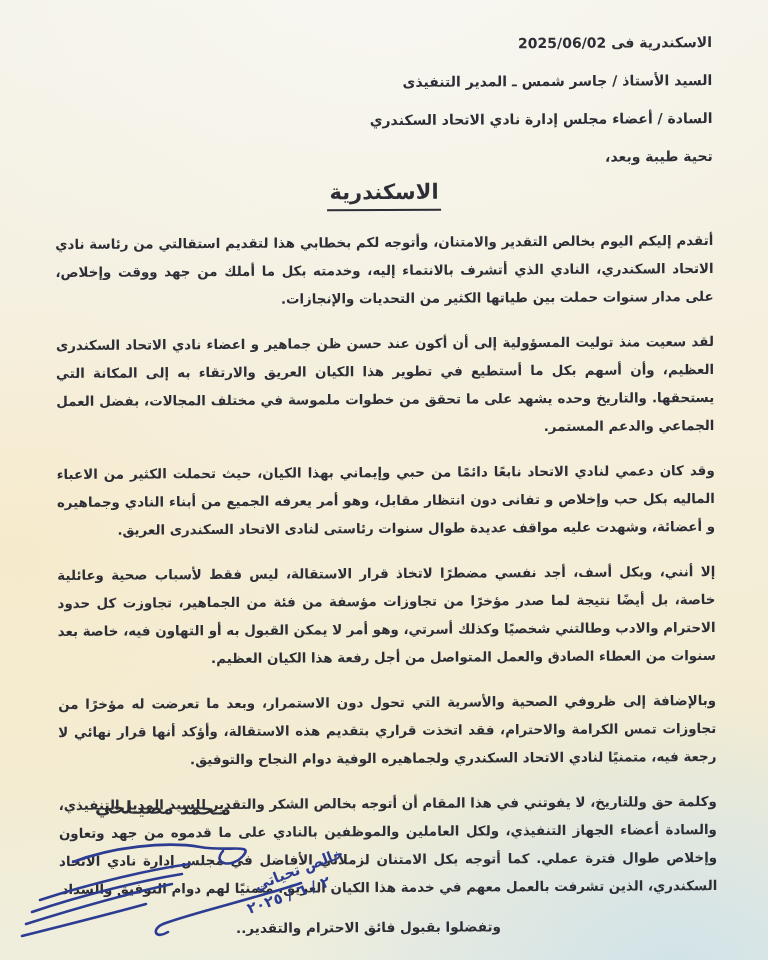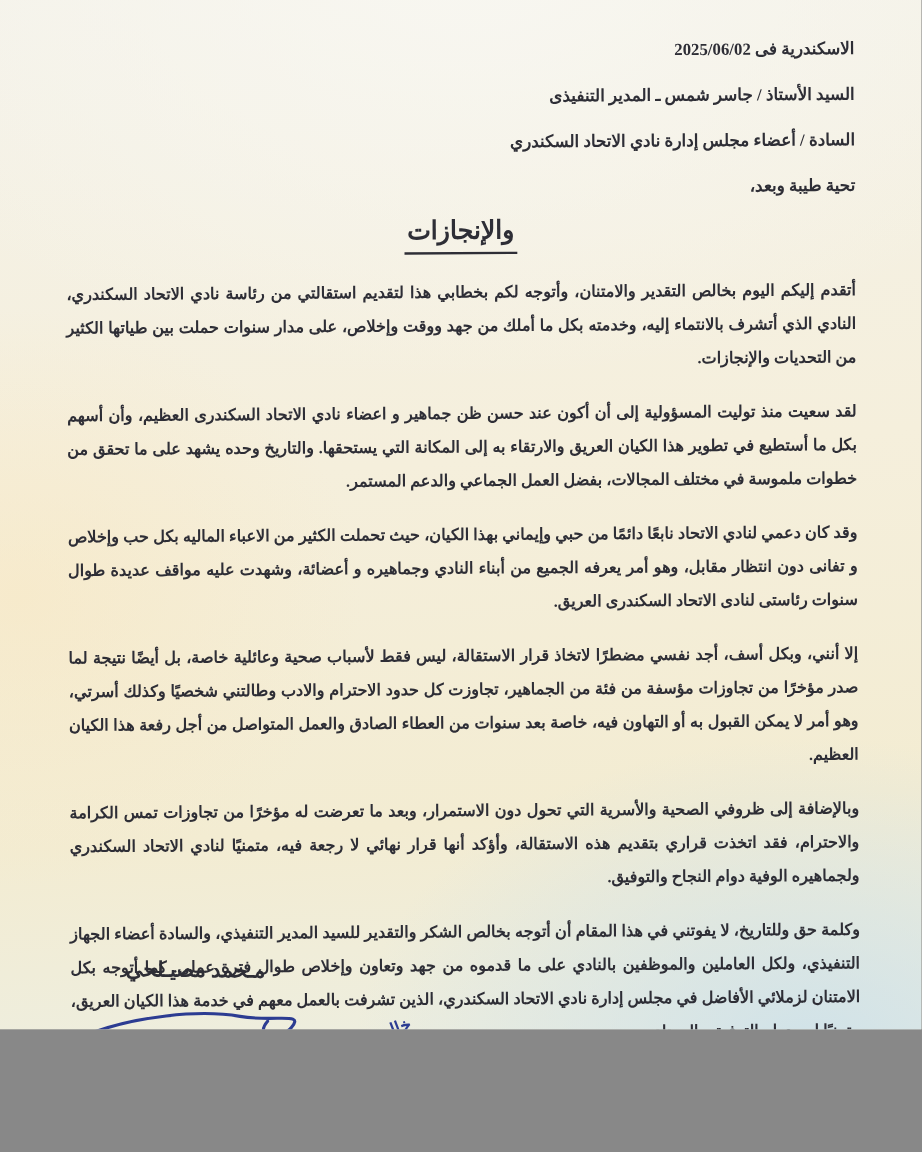--- a/index.html
+++ b/index.html
@@ -4,31 +4,30 @@
 <style>
   html, body {
     margin: 0;
     padding: 0;
     background: #888;
     font-family: "DejaVu Sans", sans-serif;
   }
   .page {
     position: relative;
     width: 768px;
-    height: 858px;
+    height: 960px;
     margin: 0 auto;
     overflow: hidden;
     direction: rtl;
     background:
       radial-gradient(90% 55% at 88% 102%, rgba(203,224,234,0.85) 0%, rgba(203,224,234,0) 55%),
       radial-gradient(60% 45% at 2% 58%, rgba(248,231,193,0.55) 0%, rgba(248,231,193,0) 62%),
       radial-gradient(120% 70% at 50% -5%, #f8f7f1 0%, rgba(248,247,241,0) 60%),
       linear-gradient(176deg, #f4f2e9 0%, #f5efdc 45%, #f3ecd2 78%, #edeee0 100%);
     color: #2e2e36;
-    font-family: Liberation Serif, serif;
   }
   .content {
     position: absolute;
     top: 30px;
     right: 56px;
     left: 54px;
     transform: rotate(-0.35deg);
     transform-origin: top right;
     font-weight: bold;
   }
@@ -107,21 +106,21 @@
 
     <div class="line">الاسكندرية فى 2025/06/02</div>
 
     <div class="line">السيد الأستاذ / جاسر شمس ـ المدير التنفيذى</div>
 
     <div class="line">السادة / أعضاء مجلس إدارة نادي الاتحاد السكندري</div>
 
     <div class="line greeting">تحية طيبة وبعد،</div>
 
     <div class="title">
-      <span>والإنجازات</span>
+      <span>الاسكندرية</span>
     </div>
 
     <div class="para">أتقدم إليكم اليوم بخالص التقدير والامتنان، وأتوجه لكم بخطابي هذا لتقديم استقالتي من رئاسة نادي الاتحاد السكندري، النادي الذي أتشرف بالانتماء إليه، وخدمته بكل ما أملك من جهد ووقت وإخلاص، على مدار سنوات حملت بين طياتها الكثير من التحديات والإنجازات.</div>
     <div class="para">لقد سعيت منذ توليت المسؤولية إلى أن أكون عند حسن ظن جماهير و اعضاء نادي الاتحاد السكندرى العظيم، وأن أسهم بكل ما أستطيع في تطوير هذا الكيان العريق والارتقاء به إلى المكانة التي يستحقها. والتاريخ وحده يشهد على ما تحقق من خطوات ملموسة في مختلف المجالات، بفضل العمل الجماعي والدعم المستمر.</div>
     <div class="para">وقد كان دعمي لنادي الاتحاد نابعًا دائمًا من حبي وإيماني بهذا الكيان، حيث تحملت الكثير من الاعباء الماليه بكل حب وإخلاص و تفانى دون انتظار مقابل، وهو أمر يعرفه الجميع من أبناء النادي وجماهيره و أعضائة، وشهدت عليه مواقف عديدة طوال سنوات رئاستى لنادى الاتحاد السكندرى العريق.</div>
     <div class="para">إلا أنني، وبكل أسف، أجد نفسي مضطرًا لاتخاذ قرار الاستقالة، ليس فقط لأسباب صحية وعائلية خاصة، بل أيضًا نتيجة لما صدر مؤخرًا من تجاوزات مؤسفة من فئة من الجماهير، تجاوزت كل حدود الاحترام والادب وطالتني شخصيًا وكذلك أسرتي، وهو أمر لا يمكن القبول به أو التهاون فيه، خاصة بعد سنوات من العطاء الصادق والعمل المتواصل من أجل رفعة هذا الكيان العظيم.</div>
     <div class="para">وبالإضافة إلى ظروفي الصحية والأسرية التي تحول دون الاستمرار، وبعد ما تعرضت له مؤخرًا من تجاوزات تمس الكرامة والاحترام، فقد اتخذت قراري بتقديم هذه الاستقالة، وأؤكد أنها قرار نهائي لا رجعة فيه، متمنيًا لنادي الاتحاد السكندري ولجماهيره الوفية دوام النجاح والتوفيق.</div>
     <div class="para">وكلمة حق وللتاريخ، لا يفوتني في هذا المقام أن أتوجه بخالص الشكر والتقدير للسيد المدير التنفيذي، والسادة أعضاء الجهاز التنفيذي، ولكل العاملين والموظفين بالنادي على ما قدموه من جهد وتعاون وإخلاص طوال فترة عملي. كما أتوجه بكل الامتنان لزملائي الأفاضل في مجلس إدارة نادي الاتحاد السكندري، الذين تشرفت بالعمل معهم في خدمة هذا الكيان العريق، متمنيًا لهم دوام التوفيق والسداد</div>
 
     <div class="closing">وتفضلوا بقبول فائق الاحترام والتقدير..</div>

